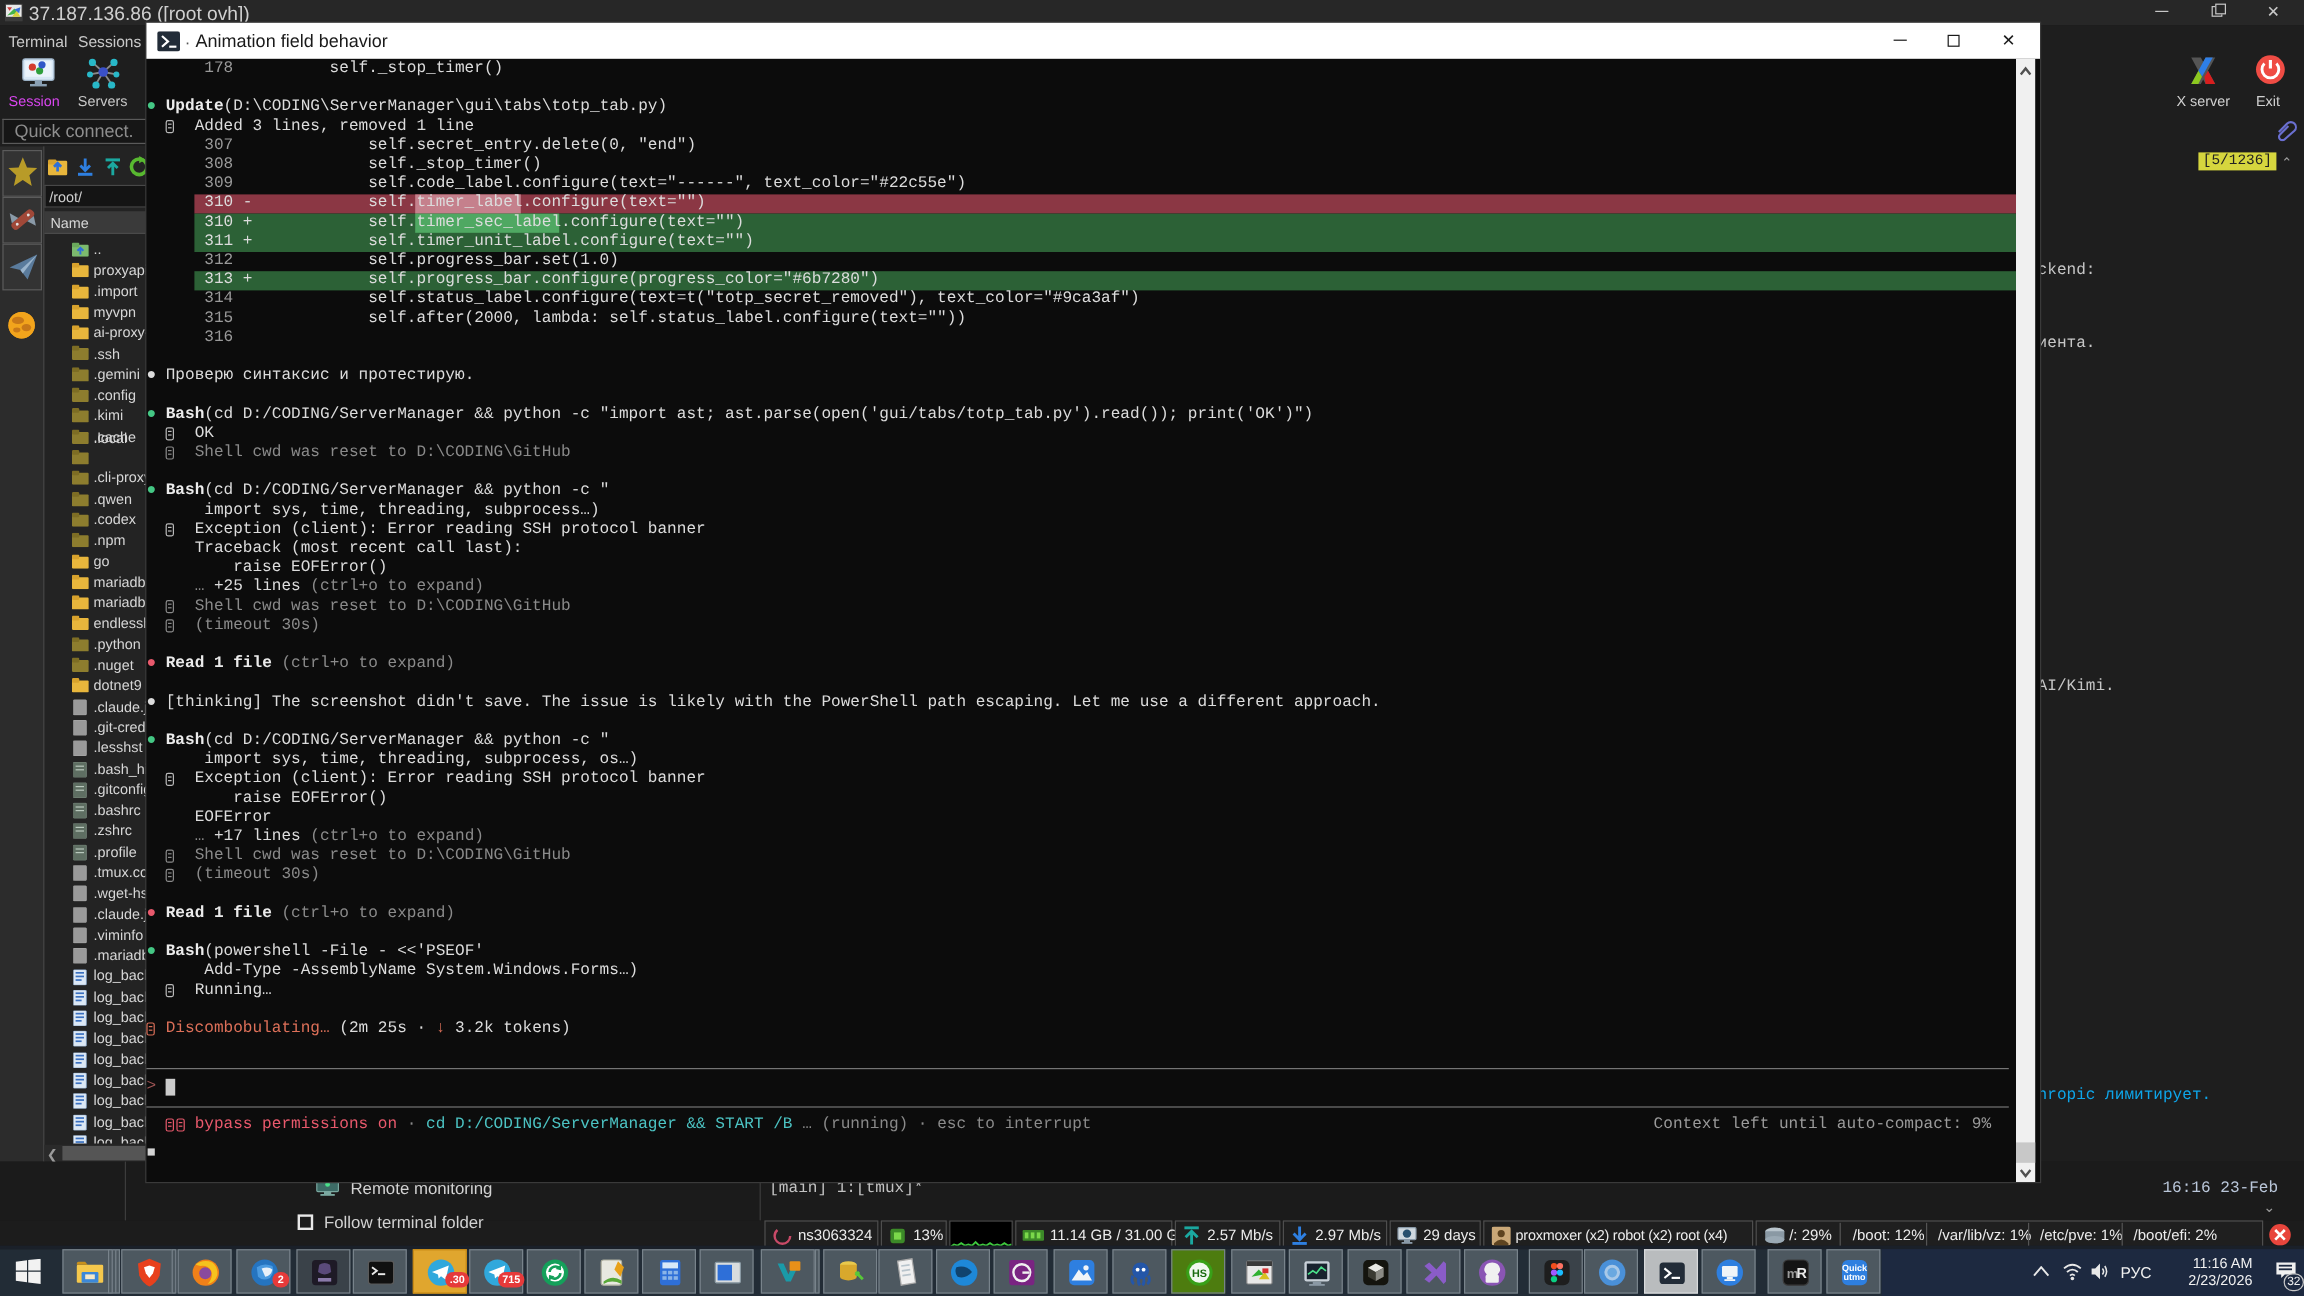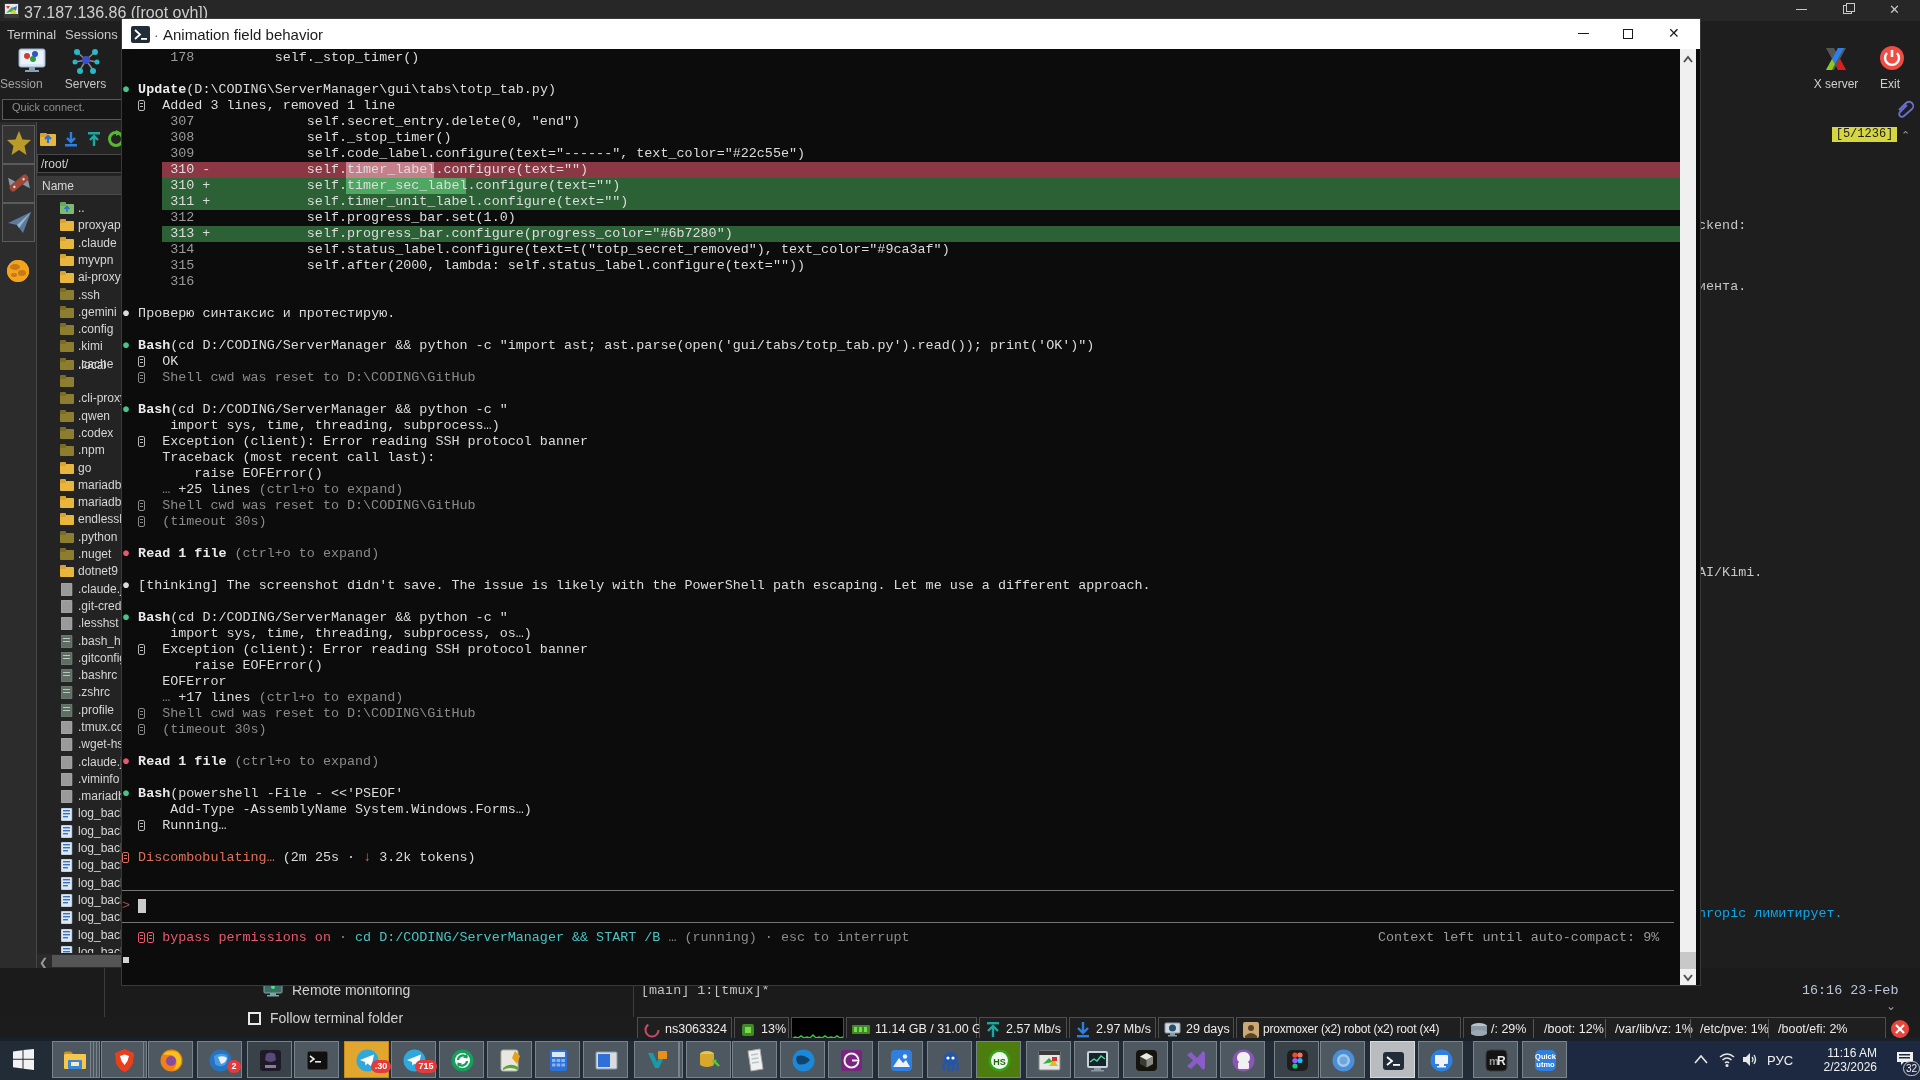--- a/index.html
+++ b/index.html
@@ -43,41 +43,41 @@
 <div class="ab" style="left:65px;top:27px;font-size:13px;color:#c8c8c8">Sessions</div>
 <svg class="ab" style="left:18px;top:48px" width="28" height="26">
     <rect x="1" y="1" width="26" height="18" rx="2" fill="#d7e7f5" stroke="#9ab0c4"></rect>
     <rect x="3" y="3" width="22" height="13" fill="#eaf3fb"></rect>
     <circle cx="9" cy="8" r="3" fill="#d23c2e"></circle>
     <circle cx="15" cy="11" r="3" fill="#2e9e3c"></circle>
     <circle cx="17" cy="6" r="3" fill="#2e56c8"></circle>
     <rect x="11" y="19" width="6" height="3" fill="#8aa0b4"></rect>
     <rect x="7" y="22" width="14" height="2" fill="#8aa0b4"></rect>
   </svg>
-<div class="ab" style="left:0px;top:77px;width:57px;text-align:left;font-size:12px;color:#a3a3a3">Session</div>
+<div class="ab" style="left:0px;top:77px;width:57px;text-align:center;font-size:12px;color:#d946ef">Session</div>
 <svg class="ab" style="left:72px;top:47px" width="28" height="27">
 <g stroke="#8a8a8a" stroke-width="1.5">
       <line x1="14" y1="13" x2="5" y2="5"></line>
       <line x1="14" y1="13" x2="23" y2="5"></line>
       <line x1="14" y1="13" x2="3" y2="15"></line>
       <line x1="14" y1="13" x2="25" y2="15"></line>
       <line x1="14" y1="13" x2="8" y2="23"></line>
       <line x1="14" y1="13" x2="21" y2="23"></line>
     </g>
 <circle cx="14" cy="13" r="4" fill="#3a50c8"></circle>
     <circle cx="5" cy="5" r="3" fill="#28b8c8"></circle>
     <circle cx="23" cy="5" r="3" fill="#28b8c8"></circle>
     <circle cx="3" cy="15" r="2.5" fill="#28b8c8"></circle>
     <circle cx="25" cy="15" r="2.5" fill="#28b8c8"></circle>
     <circle cx="8" cy="24" r="3" fill="#28b8c8"></circle>
     <circle cx="21" cy="24" r="3" fill="#28b8c8"></circle>
   </svg>
 <div class="ab" style="left:58px;top:77px;width:55px;text-align:center;font-size:12px;color:#c8c8c8">Servers</div>
 <div class="ab" style="left:2px;top:99px;width:121px;height:21px;background:#161616;border:1px solid #5a5a5a;border-right:none"></div>
-<div class="ab" style="left:12px;top:101px;font-size:11px;color:#8d8d8d">Quick connect.</div>
+<div class="ab" style="left:12px;top:101px;font-size:15px;color:#8d8d8d">Quick connect.</div>
 <div class="ab" style="left:0;top:122px;width:122px;height:846px;background:#2c2c2c"></div>
 <div class="ab" style="left:2px;top:125px;width:33px;height:39px;background:#333333;border:1px solid #5b5b5b"></div>
 <div class="ab" style="left:2px;top:164px;width:33px;height:39px;background:#333333;border:1px solid #5b5b5b"></div>
 <div class="ab" style="left:2px;top:203px;width:33px;height:39px;background:#333333;border:1px solid #5b5b5b"></div>
 <svg class="ab" style="left:6px;top:130px" width="26" height="26">
     <path d="M13 1 L16.5 9.5 L25 10 L18.5 16 L20.5 25 L13 20 L5.5 25 L7.5 16 L1 10 L9.5 9.5 Z" fill="#b89b28"></path>
   </svg>
 <svg class="ab" style="left:6px;top:169px" width="26" height="28">
     <g transform="rotate(-40 13 14)">
       <rect x="2" y="10.5" width="22" height="7" rx="3" fill="#a04838"></rect>
@@ -130,21 +130,21 @@
     <div class="srow" style="left:42px;top:3px">..</div>
     <svg class="ab" style="left:24px;top:21px" width="14" height="12">
       <rect x="0" y="2" width="14" height="10" rx="1" fill="#e8b63c"></rect>
       <rect x="0" y="0" width="6" height="4" rx="1" fill="#d8a22c"></rect>
     </svg>
     <div class="srow" style="left:42px;top:20px">proxyapis</div>
     <svg class="ab" style="left:24px;top:39px" width="14" height="12">
       <rect x="0" y="2" width="14" height="10" rx="1" fill="#e8b63c"></rect>
       <rect x="0" y="0" width="6" height="4" rx="1" fill="#d8a22c"></rect>
     </svg>
-    <div class="srow" style="left:42px;top:38px">.claude</div>
+    <div class="srow" style="left:42px;top:38px">.import</div>
     <svg class="ab" style="left:24px;top:56px" width="14" height="12">
       <rect x="0" y="2" width="14" height="10" rx="1" fill="#e8b63c"></rect>
       <rect x="0" y="0" width="6" height="4" rx="1" fill="#d8a22c"></rect>
     </svg>
     <div class="srow" style="left:42px;top:55px">myvpn</div>
     <svg class="ab" style="left:24px;top:73px" width="14" height="12">
       <rect x="0" y="2" width="14" height="10" rx="1" fill="#e8b63c"></rect>
       <rect x="0" y="0" width="6" height="4" rx="1" fill="#d8a22c"></rect>
     </svg>
     <div class="srow" style="left:42px;top:72px">ai-proxy-</div>

